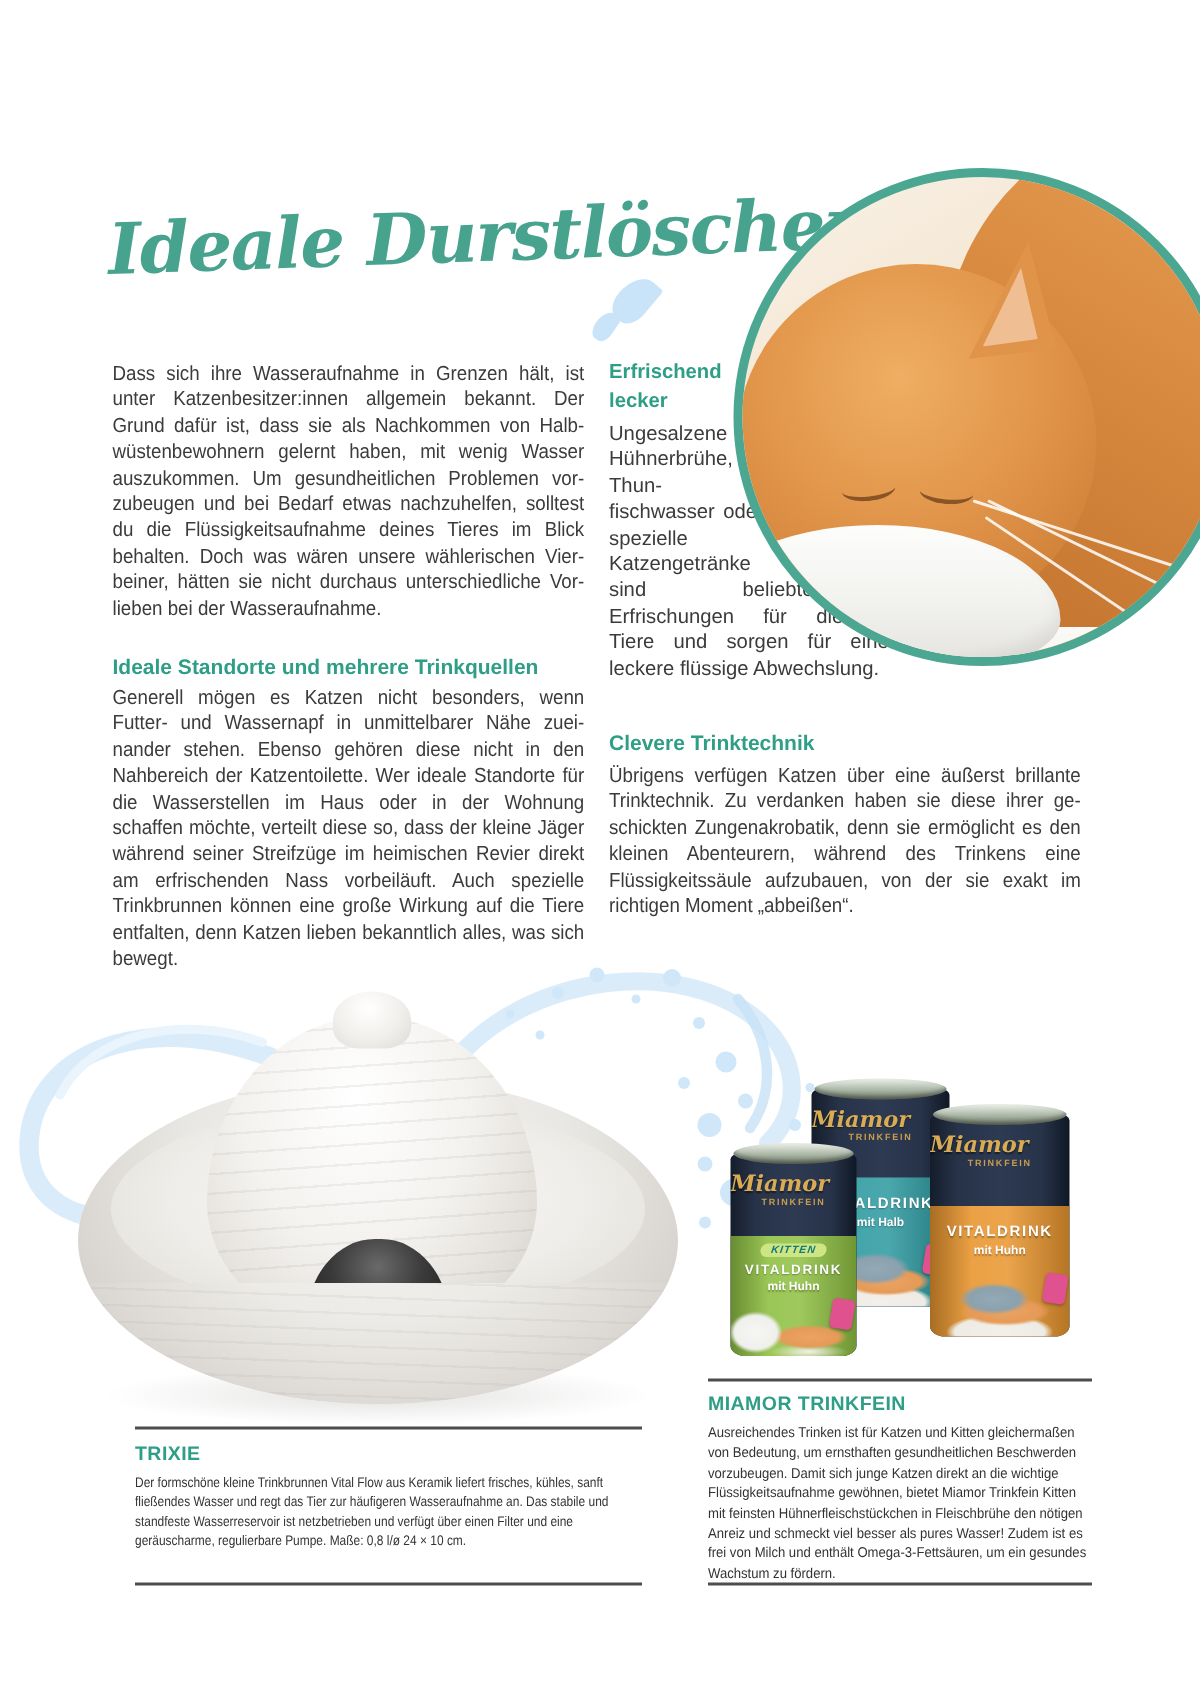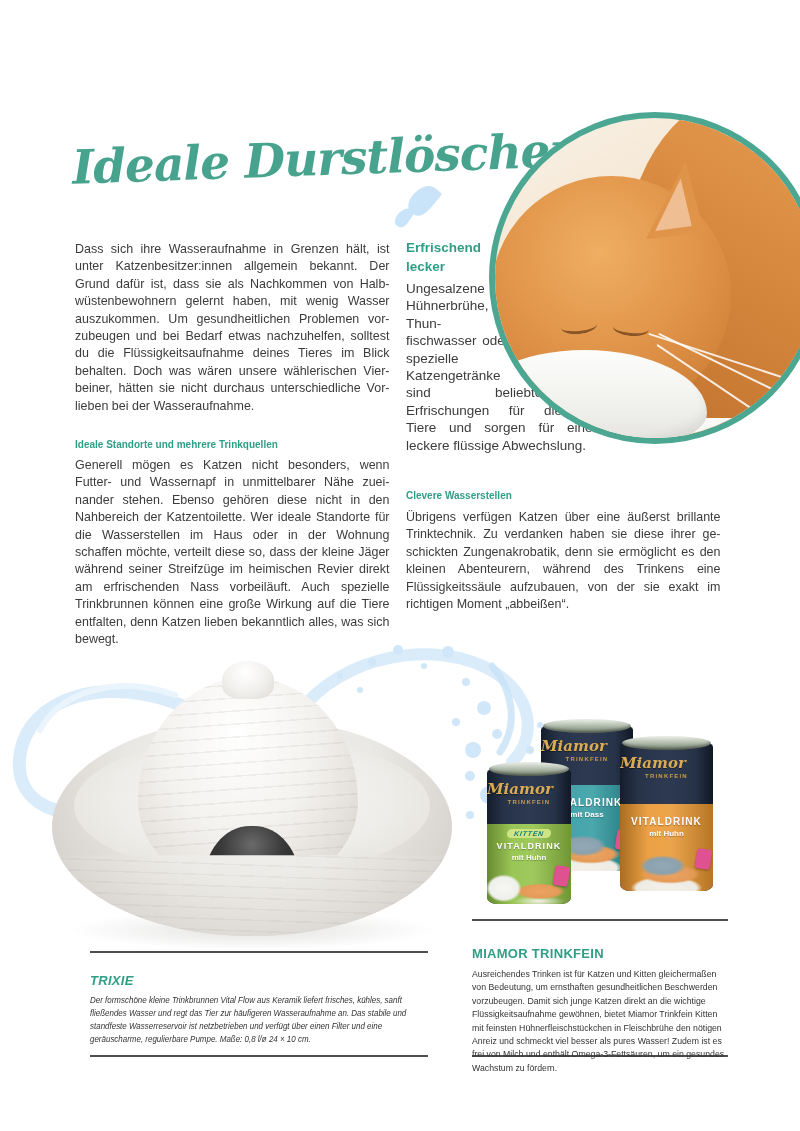--- a/index.html
+++ b/index.html
@@ -52,21 +52,21 @@
   .w1 { left:150px; top:238px; width:150px; transform:rotate(18deg); }
   .w2 { left:155px; top:252px; width:170px; transform:rotate(26deg); }
   .w3 { left:150px; top:265px; width:140px; transform:rotate(34deg); }
   
   .body-p {
     font-size:13.5px; line-height:17.4px; text-align:justify; color:#3b3b3b;
     hyphens:manual;
   }
   .condense { width:340px; transform:scaleX(0.925); transform-origin:0 0; }
   .sec-h {
-    font-size:10px; font-weight:bold; color:#2f9e87; line-height:17px;
+    font-size:14px; font-weight:bold; color:#2f9e87; line-height:17px;
   }
   .col-intro { position:absolute; left:75px; top:240px; width:316px; }
   .sec-standorte { position:absolute; left:75px; top:436px; width:316px; }
   .sec-standorte .body-p { margin-top:3px; }
   .sec-erfrischend { position:absolute; left:406px; top:238px; width:316px; }
   .sec-erfrischend .sec-h { font-size:13.5px; line-height:19px; }
   .sec-erfrischend .body-p { margin-top:4px; width:316px; }
   .circle-spacer { float:right; width:316px; height:215px;
     shape-outside:circle(155px at 248px 39px); }
   .sec-clevere { position:absolute; left:406px; top:487px; width:316px; }
@@ -134,22 +134,22 @@
       radial-gradient(ellipse 62% 50% at 50% 92%, #f3f0ea 0%, #eeebe4 52%, rgba(243,240,234,0) 62%); }
   .pic-kitten { background:
       radial-gradient(ellipse 34% 64% at 20% 55%, #f6f6f4 0%, #efefec 50%, rgba(246,246,244,0) 62%),
       radial-gradient(ellipse 44% 34% at 63% 64%, #eca463 0%, #e59a57 52%, rgba(229,154,87,0) 68%),
       radial-gradient(ellipse 52% 26% at 62% 92%, #f3f0ea 0%, rgba(243,240,234,0) 60%); }
   .ribbon { position:absolute; right:2px; top:52%; width:15px; height:20px; z-index:3;
     background:#e0518f; border-radius:3px; transform:rotate(9deg);
     box-shadow:0 1px 2px rgba(0,0,0,.3); }
   
   .pbox { position:absolute; border-top:2px solid #4d4d4d; border-bottom:2px solid #4d4d4d; }
-  .trixie-box { left:90px; top:951px; width:338px; height:106px; padding-top:20px;font-style:italic; }
-  .miamor-box { left:472px; top:919px; width:256px; height:138px; padding-top:25px; }
+  .trixie-box { left:90px; top:951px; width:338px; height:106px; padding-top:8px; }
+  .miamor-box { left:472px; top:919px; width:256px; height:138px; padding-top:7px; }
   .p-brand { font-size:13px; font-weight:bold; color:#2f9e87; line-height:15px; letter-spacing:.3px; }
   .p-body { margin-top:6px; color:#333; hyphens:manual; }
   .trixie-body { font-size:9.3px; line-height:12.9px; width:392px; transform:scaleX(0.857); transform-origin:0 0; }
   .miamor-body { font-size:9.5px; line-height:13.4px; width:278px; transform:scaleX(0.92); transform-origin:0 0; }
 </style>
 </head>
 <body>
 
 <div class="page">
 
@@ -181,21 +181,21 @@
     <p class="body-p condense">Generell mögen es Katzen nicht besonders, wenn Futter- und Wassernapf in unmittelbarer Nähe zuei­nander stehen. Ebenso gehören diese nicht in den Nahbereich der Katzentoilette. Wer ideale Standorte für die Wasserstellen im Haus oder in der Wohnung schaffen möchte, verteilt diese so, dass der kleine Jäger während seiner Streifzüge im heimischen Revier direkt am erfrischenden Nass vorbeiläuft. Auch spezielle Trinkbrunnen können eine große Wirkung auf die Tiere entfalten, denn Katzen lieben bekanntlich alles, was sich bewegt.</p>
   </div>
 
   <div class="sec-erfrischend">
     <div class="circle-spacer"></div>
     <h3 class="sec-h">Erfrischend lecker</h3>
     <p class="body-p">Ungesalze­ne Hühner­brühe, Thun­fischwasser oder spezielle Katzengeträn­ke sind beliebte Erfrischungen für die Tiere und sorgen für eine leckere flüssige Abwechslung.</p>
   </div>
 
   <div class="sec-clevere">
-    <h3 class="sec-h">Clevere Wasserstellen</h3>
+    <h3 class="sec-h">Clevere Trinktechnik</h3>
     <p class="body-p condense">Übrigens verfügen Katzen über eine äußerst brillante Trinktechnik. Zu verdanken haben sie diese ihrer ge­schickten Zungenakrobatik, denn sie ermöglicht es den kleinen Abenteurern, während des Trinkens eine Flüssigkeitssäule aufzubauen, von der sie exakt im richtigen Moment „abbeißen“.</p>
   </div>
 
   <svg class="splash-svg" width="800" height="360" viewBox="0 0 800 360">
     <path d="M 188 78 C 105 42 28 68 20 125 C 14 168 50 190 98 180" fill="none" stroke="#d6eaf9" stroke-width="13" stroke-linecap="round" opacity="0.9"></path>
     <path d="M 175 65 C 120 45 60 60 40 100" fill="none" stroke="#e9f4fc" stroke-width="6" stroke-linecap="round"></path>
     <path d="M 305 75 C 355 18 455 8 505 50 C 532 74 536 108 512 132" fill="none" stroke="#d6eaf9" stroke-width="12" stroke-linecap="round" opacity="0.9"></path>
     <path d="M 492 36 C 514 62 518 96 500 122" fill="none" stroke="#c7e2f7" stroke-width="7" stroke-linecap="round" opacity="0.8"></path>
     <g fill="#cfe7f9">
       <circle cx="372" cy="32" r="4"></circle>
@@ -245,21 +245,21 @@
     </div>
   </div>
 
   <div class="can can2">
     <div class="lid"></div>
     <div class="cbody">
       <div class="logo">Miamor</div>
       <div class="sub">TRINKFEIN</div>
       <div class="band band-teal">
         <div class="vital" style="margin-top:12px;">VITALDRINK</div>
-        <div class="mit">mit Dass</div>
+        <div class="mit">mit Halb</div>
         <div class="pic pic-fish"></div>
         <div class="ribbon"></div>
       </div>
     </div>
   </div>
 
   <div class="can can3">
     <div class="lid"></div>
     <div class="cbody">
       <div class="logo">Miamor</div>

